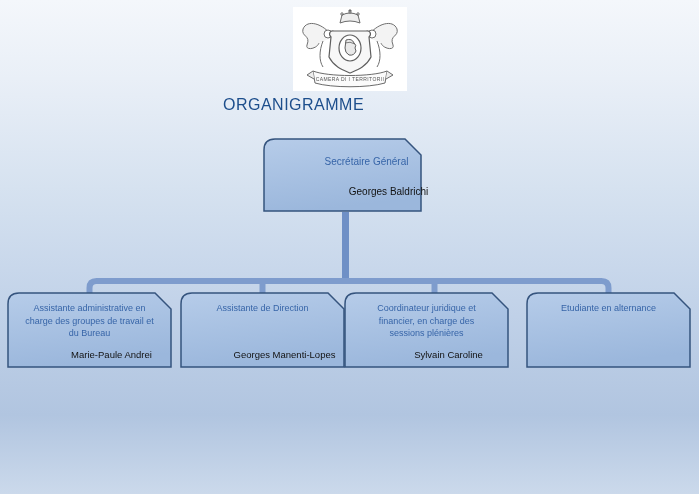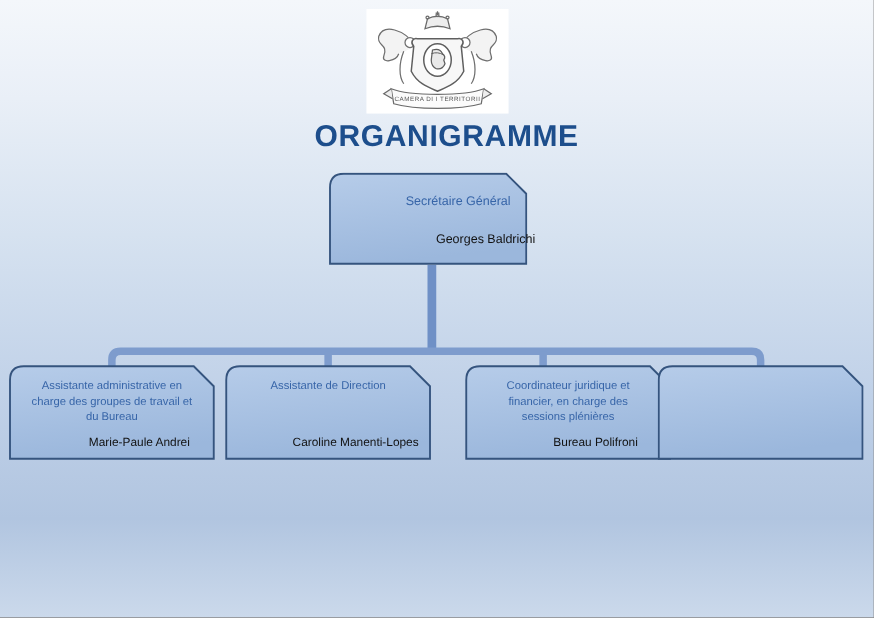--- a/index.html
+++ b/index.html
@@ -9,22 +9,22 @@
     margin:0 auto;
     overflow:hidden;
     font-family:"Liberation Sans",sans-serif;
     background:linear-gradient(180deg,#f4f7fb 0%,#e9eff7 16%,#d6e2f0 38%,#c0d1e8 64%,#b1c5e0 84%,#cbd9eb 100%);
   }
   .logo{
     position:absolute;left:293px;top:7px;width:114px;height:84px;
   }
   .main-title{
     position:absolute;left:223px;top:96px;width:240px;
-    text-align:right;
-    font-size:24px;font-weight:700;letter-spacing:.5px;
+    text-align:left;
+    font-size:16px;font-weight:400;letter-spacing:.5px;
     color:#1d4e8c;
   }
   .connectors{position:absolute;left:0;top:0;width:699px;height:494px;pointer-events:none;}
   .node{position:absolute;}
   .node svg.shape{position:absolute;left:0;top:0;}
   .node .role{
     position:absolute;left:0;right:0;
     text-align:center;
     color:#3765a8;
     white-space:pre-line;
@@ -37,21 +37,21 @@
     margin-left:44px;
   }
   .node-root{left:263px;top:138px;width:159px;height:74px;padding-left:48px;}
   .node-root .role{top:17px;font-size:10px;}
   .node-root .name{bottom:15px;font-size:10px;}
   .node-child{width:165px;height:78px;top:292px;}
   .node-child .role{top:10px;font-size:9px;padding:0 5px;}
   .node-child .name{bottom:10px;font-size:9.5px;}
   .node-c0{left:7px;}
   .node-c1{left:180px;}
-  .node-c2{left:372px;}
+  .node-c2{left:344px;}
   .node-c3{left:526px;}
 </style>
 </head>
 <body>
 
 <div class="stage">
 
   <div class="logo">
     <svg width="114" height="84" viewBox="0 0 114 84" xmlns="http://www.w3.org/2000/svg">
       <defs>
@@ -115,32 +115,33 @@
 charge des groupes de travail et
 du Bureau</div>
     <div class="name">Marie-Paule Andrei</div>
   </div>
 
   <div class="node node-child node-c1">
     <svg class="shape" width="165" height="76" viewBox="0 0 165 76" xmlns="http://www.w3.org/2000/svg">
       <path d="M12 1 H148 L164 17 V75 H1 V12 Q1 1 12 1 Z" fill="url(#boxGrad)" stroke="#35547e" stroke-width="1.5"></path>
     </svg>
     <div class="role">Assistante de Direction</div>
-    <div class="name">Caroline Manenti-Lopes</div>
+    <div class="name">Georges Manenti-Lopes</div>
   </div>
 
   <div class="node node-child node-c2">
     <svg class="shape" width="165" height="76" viewBox="0 0 165 76" xmlns="http://www.w3.org/2000/svg">
       <path d="M12 1 H148 L164 17 V75 H1 V12 Q1 1 12 1 Z" fill="url(#boxGrad)" stroke="#35547e" stroke-width="1.5"></path>
     </svg>
     <div class="role">Coordinateur juridique et
 financier, en charge des
 sessions plénières</div>
-    <div class="name">Bureau Polifroni</div>
+    <div class="name">Sylvain Caroline</div>
   </div>
 
   <div class="node node-child node-c3">
     <svg class="shape" width="165" height="76" viewBox="0 0 165 76" xmlns="http://www.w3.org/2000/svg">
       <path d="M12 1 H148 L164 17 V75 H1 V12 Q1 1 12 1 Z" fill="url(#boxGrad)" stroke="#35547e" stroke-width="1.5"></path>
     </svg>
+    <div class="role">Etudiante en alternance</div>
   </div>
 
 </div>
 
 </body></html>

